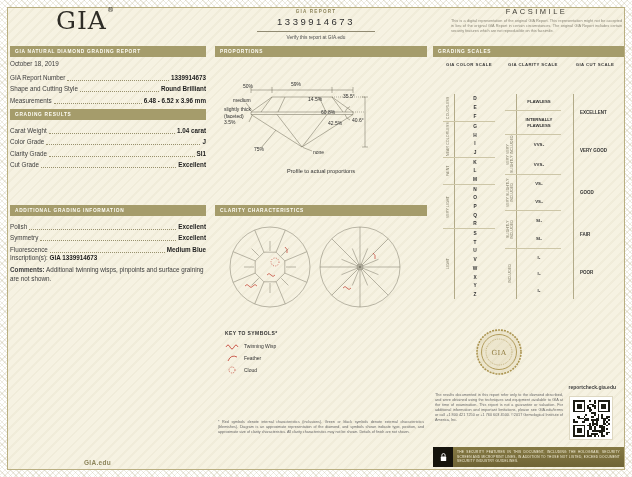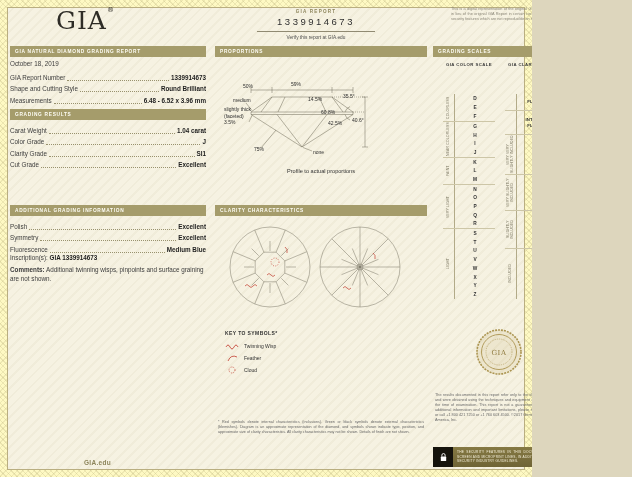--- a/index.html
+++ b/index.html
@@ -1,18 +1,18 @@
 <!DOCTYPE html>
 <html><head>
 <meta charset="utf-8">
 <style>
   *{margin:0;padding:0;box-sizing:border-box}
   html,body{background:#ddd6bd}
   body{width:632px;height:477px;overflow:hidden}
-  .page{position:relative;width:532px;height:477px;font-family:"Liberation Sans",sans-serif;color:#333;background:#fef9c3;overflow:hidden}
+  .page{position:relative;width:632px;height:477px;font-family:"Liberation Sans",sans-serif;color:#333;background:#ffffff;overflow:hidden}
   .page::before{content:"";position:absolute;inset:0;
     background:repeating-linear-gradient(45deg,rgba(158,146,94,.20) 0 1px,transparent 1px 4px),
                repeating-linear-gradient(-45deg,rgba(158,146,94,.16) 0 1px,transparent 1px 4px)}
   .sheet{position:absolute;inset:7px;background:#f6f2e2;border:1px solid #b9ae80}
   .sheet::after{content:"";position:absolute;inset:0;background:repeating-linear-gradient(-45deg,rgba(167,156,104,.07) 0 2px,transparent 2px 7px)}
   .col{position:absolute}
   .bar{position:absolute;left:0;width:100%;height:11px;background:#a59c6b;color:#fdfcf4;font-size:4.8px;font-weight:bold;letter-spacing:.7px;line-height:11.5px;padding-left:5px}
   
   .logo{position:absolute;left:56px;top:6px;font-family:"DejaVu Serif",serif;color:#2e2c26}
   .logo-text{font-size:25px;letter-spacing:1px}
@@ -83,20 +83,21 @@
   </div>
 
   <div class="report-id">
     <div class="rid-label">GIA REPORT</div>
     <div class="rid-number">1339914673</div>
     <div class="rid-divider"></div>
     <div class="rid-verify">Verify this report at GIA.edu</div>
   </div>
 
   <div class="facsimile">
+    <div class="fac-title">FACSIMILE</div>
     <div class="fac-text">This is a digital representation of the original GIA Report. This representation might not be accepted in lieu of the original GIA Report in certain circumstances. The original GIA Report includes certain security features which are not reproducible on this facsimile.</div>
   </div>
 
   <div class="col" style="left:10px;top:46px;width:196px;height:425px">
     <div class="bar" style="top:0">GIA NATURAL DIAMOND GRADING REPORT</div>
     <div class="inline-line" style="top:14px">October 18, 2019</div>
 
     <div class="rows" style="top:25px">
       <div class="row">
         <span class="lbl">GIA Report Number</span>

